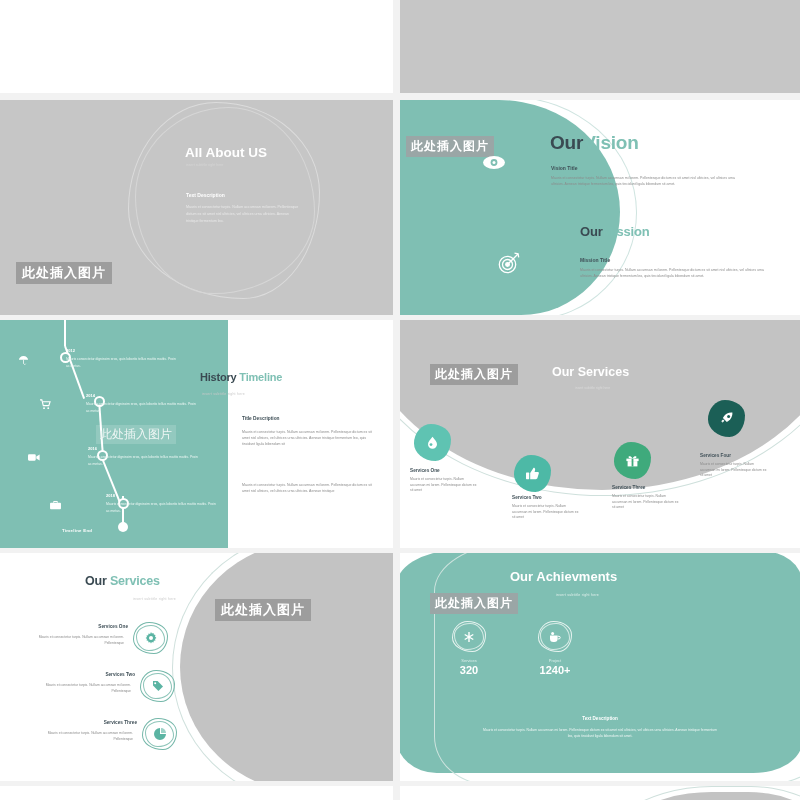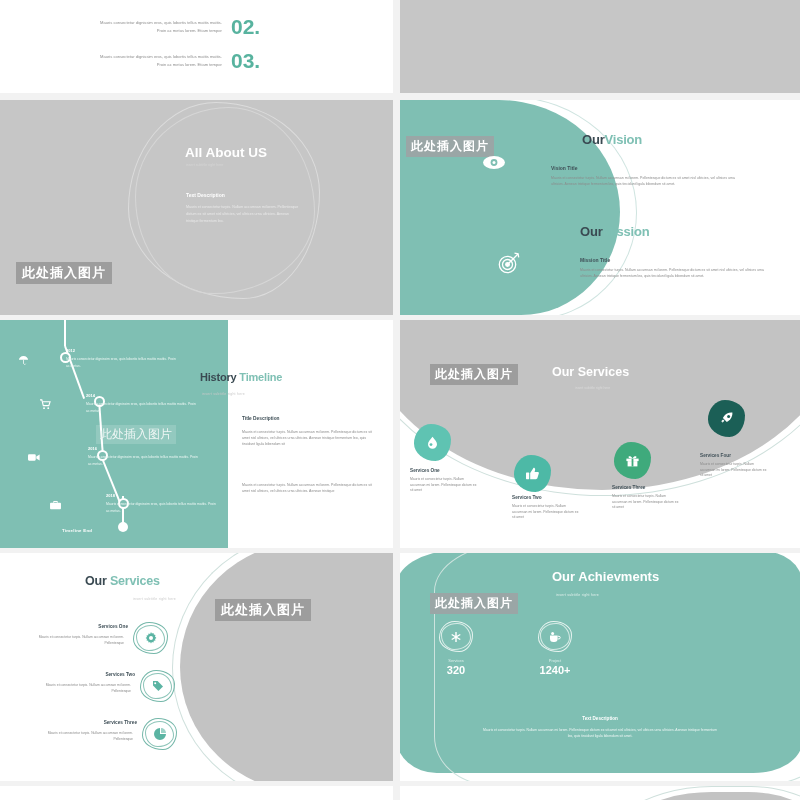--- a/index.html
+++ b/index.html
@@ -61,21 +61,21 @@
   .s3-p{position:absolute;left:186px;top:104px;width:116px;font-size:3.6px;color:#e9e9e9;line-height:2;}
   .s3-ph{position:absolute;left:16px;top:162px;font-size:13px;padding:2px 6px;}
 
   
   .s4-teal{position:absolute;left:0;top:0;width:220px;height:215px;background:#7fbfb3;
            border-radius:0 55% 45% 0/0 52% 48% 0;}
   .s4-arc{position:absolute;left:0;top:-4px;width:236px;height:222px;
           border:1px solid #cfe4e0;border-radius:0 55% 45% 0/0 52% 48% 0;
           border-left:none;background:transparent;}
   .s4-ph{position:absolute;left:6px;top:36px;font-size:12px;padding:2px 5px;}
-  .s4-ttl1{position:absolute;left:150px;top:33px;font-size:13px;margin-left:32px;}
+  .s4-ttl1{position:absolute;left:150px;top:33px;font-size:19px;}
   .s4-hd1{position:absolute;left:151px;top:65px;font-size:5px;}
   .s4-p1{position:absolute;left:151px;top:76px;width:196px;font-size:3.5px;}
   .s4-ttl2{position:absolute;left:180px;top:125px;font-size:13px;}
   .s4-hd2{position:absolute;left:180px;top:157px;font-size:5px;}
   .s4-p2{position:absolute;left:180px;top:168px;width:196px;font-size:3.5px;}
   .s4-eye{position:absolute;left:82px;top:55px;}
   .s4-tgt{position:absolute;left:96px;top:150px;}
 
   
   .s5-teal{position:absolute;left:0;top:0;width:228px;height:228px;background:#7fbfb3;}
@@ -121,21 +121,21 @@
   .ringicon .r2{position:absolute;left:3px;top:3px;right:3px;bottom:3px;border:1px solid #8cc4b8;
        border-radius:52% 48% 56% 44%/44% 56% 44% 56%;}
   .s7-hd{position:absolute;text-align:right;font-size:4.7px;}
   .s7-p{position:absolute;text-align:right;width:90px;font-size:3.4px;}
 
   
   .s8-teal{position:absolute;left:-4px;top:-2px;width:406px;height:222px;background:#7fbfb3;
            border-radius:14% 10% 12% 10%/16% 14% 14% 16%;}
   .s8-arc{position:absolute;left:34px;top:-10px;width:392px;height:240px;
           border:1px solid #cde3de;border-radius:20% 14% 16% 14%/20% 18% 18% 20%;}
-  .s8-ttl{position:absolute;left:110px;top:16px;font-size:13px;font-weight:bold;color:#ffffff;margin-left:42px;}
+  .s8-ttl{position:absolute;left:110px;top:16px;font-size:13px;font-weight:bold;color:#ffffff;}
   .s8-sub{position:absolute;left:156px;top:40px;font-size:3.4px;}
   .s8-ph{position:absolute;left:30px;top:40px;font-size:12px;padding:2px 5px;}
   .stat{position:absolute;width:80px;text-align:center;}
   .stat .ring{position:relative;width:34px;height:31px;margin:0 auto;display:flex;align-items:center;justify-content:center;}
   .stat .ring .a{position:absolute;inset:0;border:1px solid #e7f3f0;
       border-radius:46% 54% 40% 60%/54% 44% 56% 46%;}
   .stat .ring .b{position:absolute;left:2px;top:2px;right:2px;bottom:2px;border:1px solid #d6ebe6;
       border-radius:54% 46% 56% 44%/44% 56% 44% 56%;}
   .stat .lbl{font-size:4px;color:#dcefeb;margin-top:6px;}
   .stat .val{font-size:11px;font-weight:bold;color:#ffffff;margin-top:2px;line-height:1;}
@@ -150,35 +150,21 @@
   .gut-h{position:absolute;left:0;width:800px;background:#f2f2f2;}
 </style>
 </head>
 <body>
 
 <div class="sheet">
 
   <div class="slide" id="s1">
     <div class="slide-inner">
 
-      <div class="s1-row" style="left:100px;top:94px;">
-        <div class="s1-txt">
-          <div>Mauris consectetur dignissim eros, quis lobortis tellus mattis mattis.</div>
-          <div>Proin ac metus lorem. Etiam tempor</div>
-        </div>
-        <div class="s1-num">02.</div>
-      </div>
-
-      <div class="s1-row" style="left:100px;top:128px;">
-        <div class="s1-txt">
-          <div>Mauris consectetur dignissim eros, quis lobortis tellus mattis mattis.</div>
-          <div>Proin ac metus lorem. Etiam tempor</div>
-        </div>
-        <div class="s1-num">03.</div>
-      </div>
+
     </div>
   </div>
 
   <div class="slide" id="s2">
     <div class="slide-inner">
       
       
       
     </div>
   </div>
@@ -391,21 +377,21 @@
 
   <div class="slide" id="s8">
     <div class="slide-inner">
       <div class="s8-teal"></div>
       <div class="s8-arc"></div>
 
       <div class="s8-ttl">Our Achievments</div>
       <div class="sub onteal s8-sub">insert subtitle right here</div>
       <div class="imgph onteal s8-ph">此处插入图片</div>
 
-      <div class="stat" style="left:16px;top:68px;">
+      <div class="stat" style="left:29px;top:68px;">
         <div class="ring">
           <span class="a"></span>
             <span class="b"></span>
           <svg width="12" height="12" viewBox="0 0 12 12" stroke="#fff" stroke-width="1.4">
               <path d="M6 1v10M1.7 3.5l8.6 5M10.3 3.5l-8.6 5"></path>
             </svg>
         </div>
         <div class="lbl">Services</div>
         <div class="val">320</div>
       </div>

